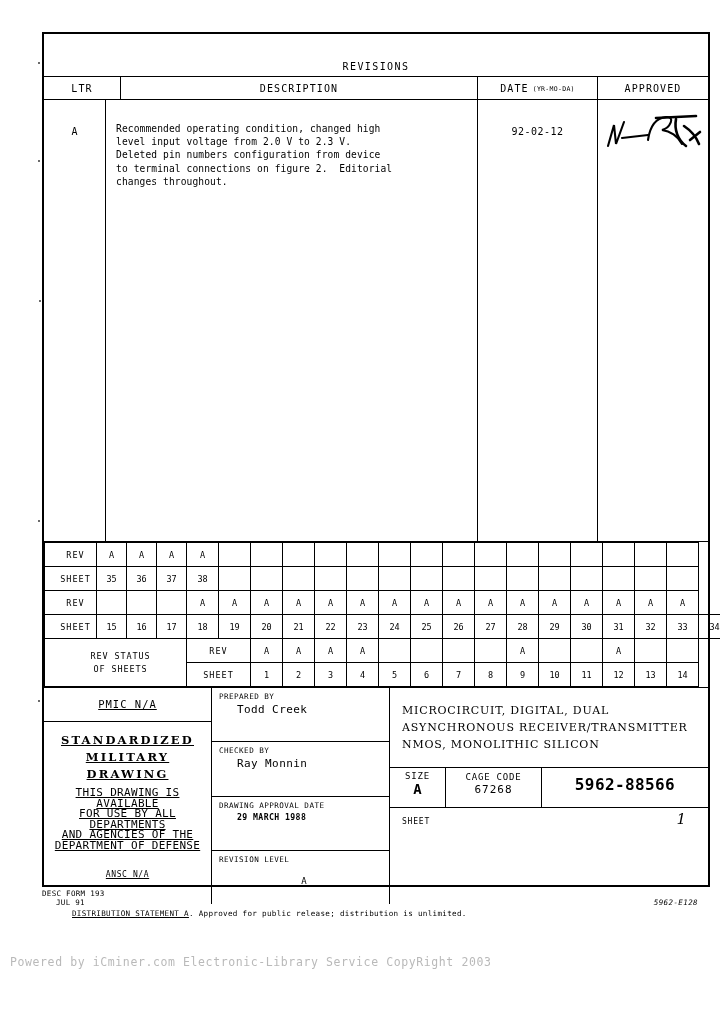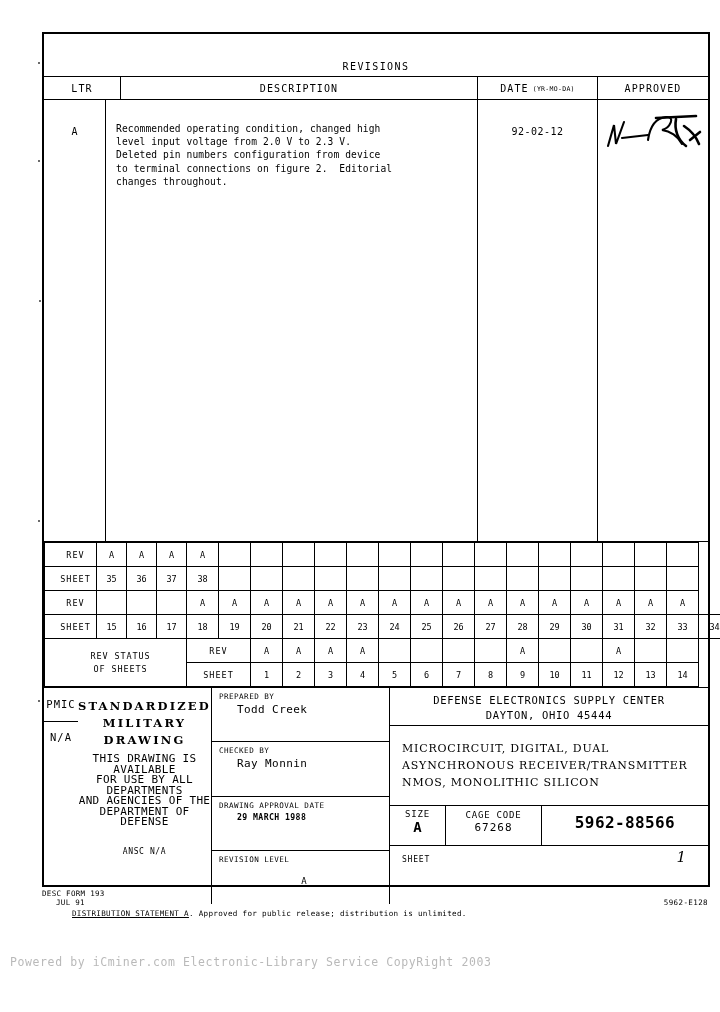--- a/index.html
+++ b/index.html
@@ -153,22 +153,23 @@
   
   #titleblock {
     display: flex;
     border-top: 1.5px solid #000;
     height: 216px;
   }
   #tb-left {
     width: 168px;
     border-right: 1.5px solid #000;
     display: flex;
-    flex-direction: row;
-    box-sizing: border-box;
+    flex-direction: column;
+    box-sizing: border-box;
+    text-decoration: underline;
   }
   #pmic {
     height: 33px;
     line-height: 33px;
     text-align: center;
     font-size: 10.5px;
     letter-spacing: 1px;
     border-bottom: 1.5px solid #000;
   }
   #smd {
@@ -316,21 +317,21 @@
     left: 42px;
     top: 889px;
     width: 668px;
     font-size: 7.5px;
     letter-spacing: 0.3px;
   }
   #f-form  { position: absolute; left: 0px;  top: 0px; }
   #f-jul   { position: absolute; left: 14px; top: 9px; }
   #f-dist  { position: absolute; left: 30px; top: 20px; font-size: 7.6px; }
   #f-dist u { text-decoration: underline; }
-  #f-code  { position: absolute; right: 2px; top: 9px; letter-spacing: 0.4px; }
+  #f-code  { position: absolute; right: 12px; top: 9px; letter-spacing: 0.4px; font-style: italic; }
 
   
   #watermark {
     position: absolute;
     left: 10px;
     top: 955px;
     font-size: 11.5px;
     color: #b9b9b9;
     letter-spacing: 0.6px;
     font-family: "DejaVu Sans Mono", monospace;
@@ -595,24 +596,20 @@
           <div class="cap">DRAWING APPROVAL DATE</div>
           <div class="valb">29 MARCH 1988</div>
         </div>
         <div class="tbcell">
           <div class="cap">REVISION LEVEL</div>
           <div class="valc">A</div>
         </div>
       </div>
 
       <div id="tb-right">
-        <div id="desc-hdr">
-          <div>DEFENSE ELECTRONICS SUPPLY CENTER</div>
-          <div>DAYTON, OHIO  45444</div>
-        </div>
         <div id="desc-title">
           <div>MICROCIRCUIT, DIGITAL, DUAL</div>
           <div>ASYNCHRONOUS RECEIVER/TRANSMITTER</div>
           <div>NMOS, MONOLITHIC SILICON</div>
         </div>
         <div id="sizerow">
           <div id="sz-size">
             <div class="cap">SIZE</div>
             <div class="v">A</div>
           </div>

